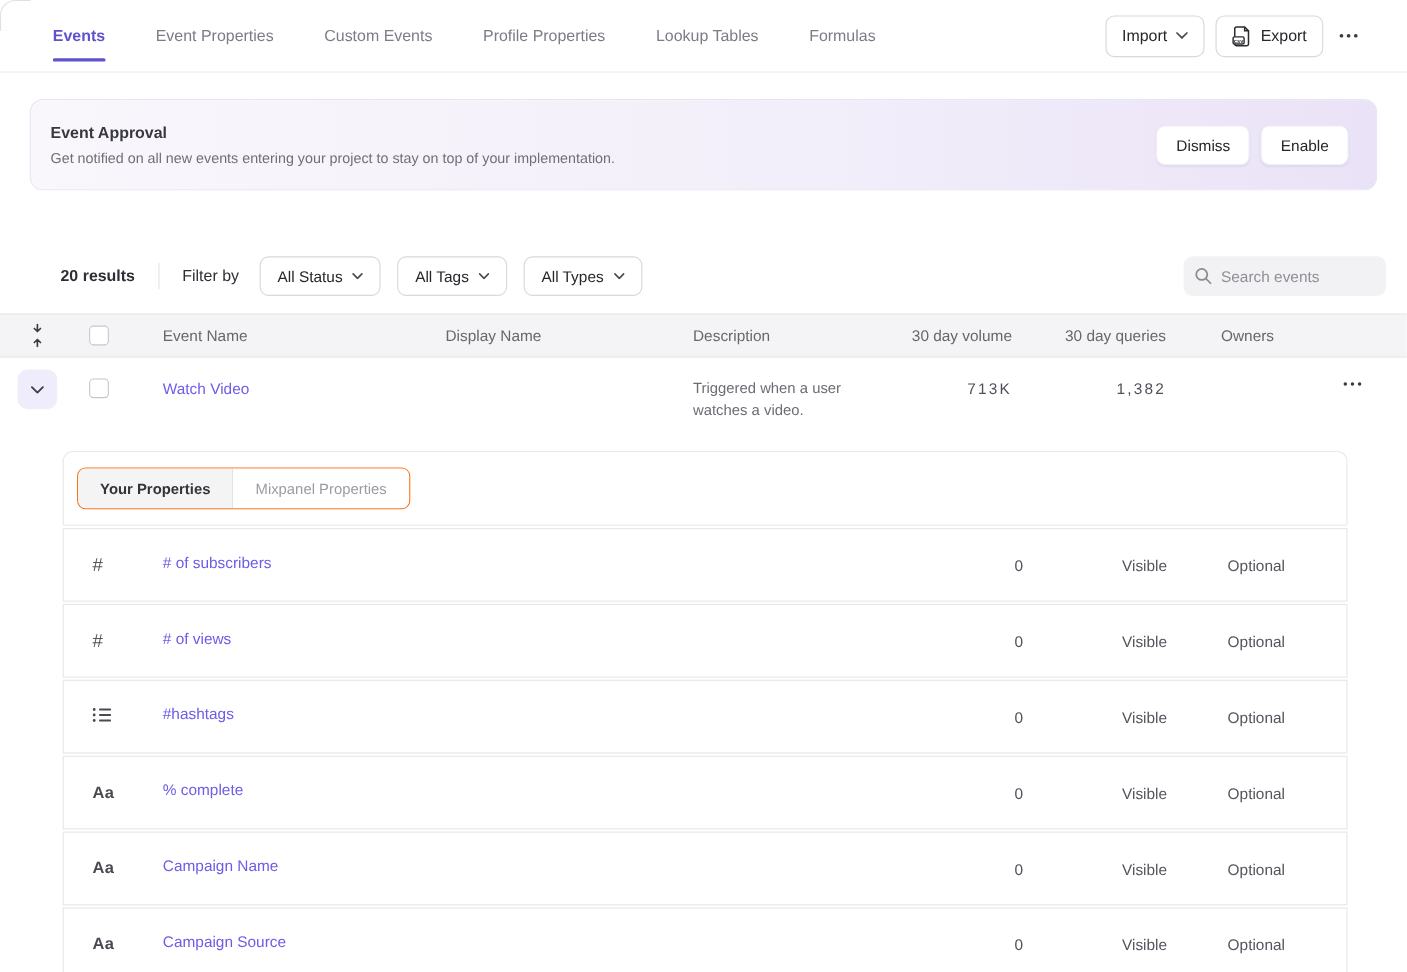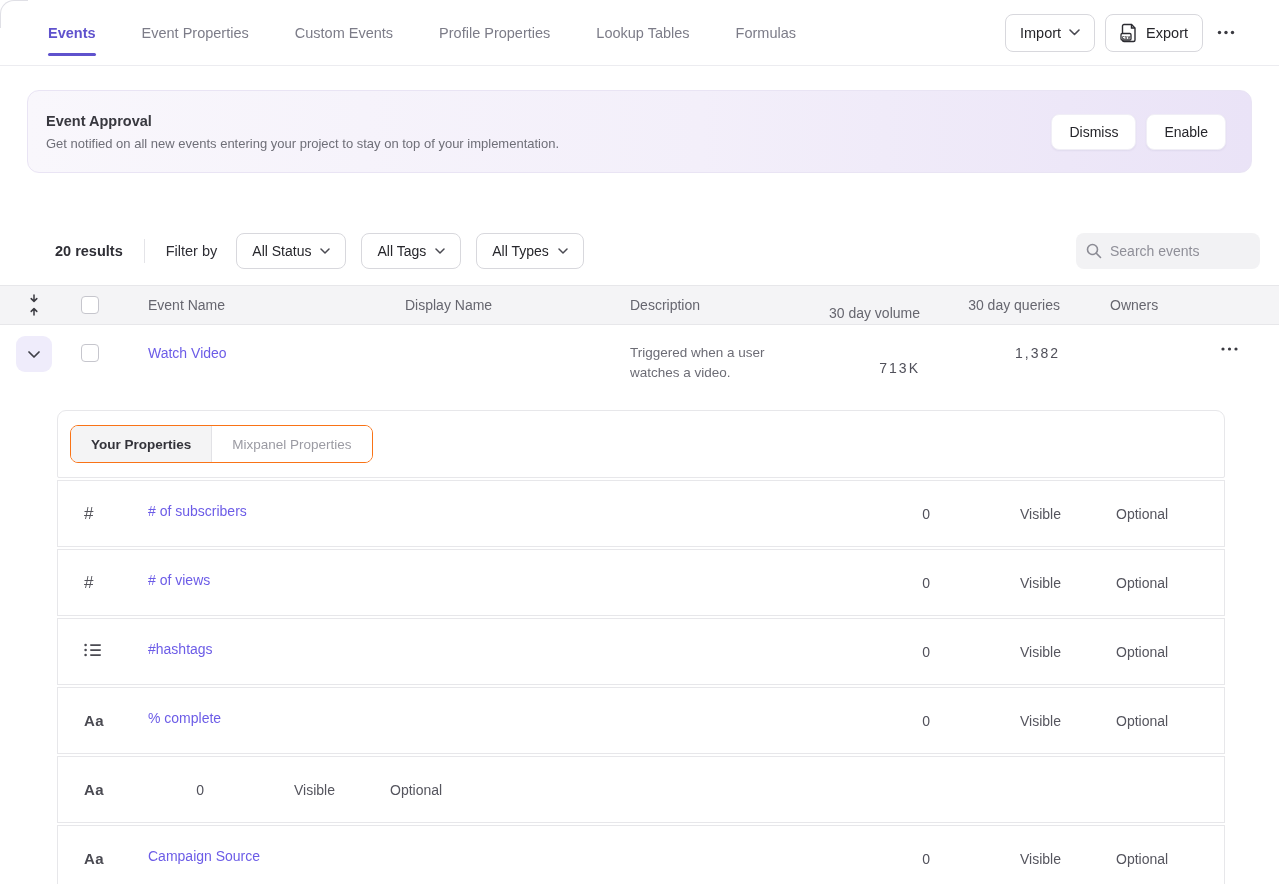--- a/index.html
+++ b/index.html
@@ -58,21 +58,21 @@
 
   
   .tbl-header { margin-top:16px; height:40px; background:#f4f4f6;
     border-top:1px solid #e7e7ea; border-bottom:1px solid #e7e7ea;
     display:flex; align-items:center; font-size:14px; color:#66666f; }
   .c-expand { width:68px; display:flex; justify-content:center; flex:0 0 auto; }
   .c-check { width:34px; flex:0 0 auto; }
   .c-name { width:303px; padding-left:46px; flex:0 0 auto; }
   .c-display { width:225px; flex:0 0 auto; }
   .c-desc { width:160px; flex:0 0 auto; }
-  .c-volume { width:130px; text-align:right; flex:0 0 auto;margin-top:15px; }
+  .c-volume { width:130px; text-align:right; flex:0 0 auto; }
   .c-queries { width:140px; text-align:right; flex:0 0 auto; }
   .c-owners { width:120px; padding-left:50px; flex:0 0 auto; }
   .c-actions { flex:1; display:flex; justify-content:flex-end; padding-right:37px; }
   .checkbox { width:18px; height:18px; border:1.5px solid #c6c6cd; border-radius:4px;
     background:#fff; margin-left:13px; cursor:pointer; }
 
   .event-row { height:85px; display:flex; align-items:flex-start; font-size:14px; }
   .event-row .c-expand { padding-top:11px; }
   .expand-btn { width:36px; height:36px; border:none; border-radius:9px; background:#efecfb;
     display:flex; align-items:center; justify-content:center; cursor:pointer; }
@@ -306,20 +306,21 @@
     <div class="prop-row">
       <div class="p-icon"><span class="aa-glyph">Aa</span></div>
       <a class="p-name">% complete</a>
       <div class="p-value num">0</div>
       <div class="p-vis">Visible</div>
       <div class="p-req">Optional</div>
     </div>
 
     <div class="prop-row">
       <div class="p-icon"><span class="aa-glyph">Aa</span></div>
+      <a class="p-name">Campaign Name</a>
       <div class="p-value num">0</div>
       <div class="p-vis">Visible</div>
       <div class="p-req">Optional</div>
     </div>
 
     <div class="prop-row">
       <div class="p-icon"><span class="aa-glyph">Aa</span></div>
       <a class="p-name">Campaign Source</a>
       <div class="p-value num">0</div>
       <div class="p-vis">Visible</div>

